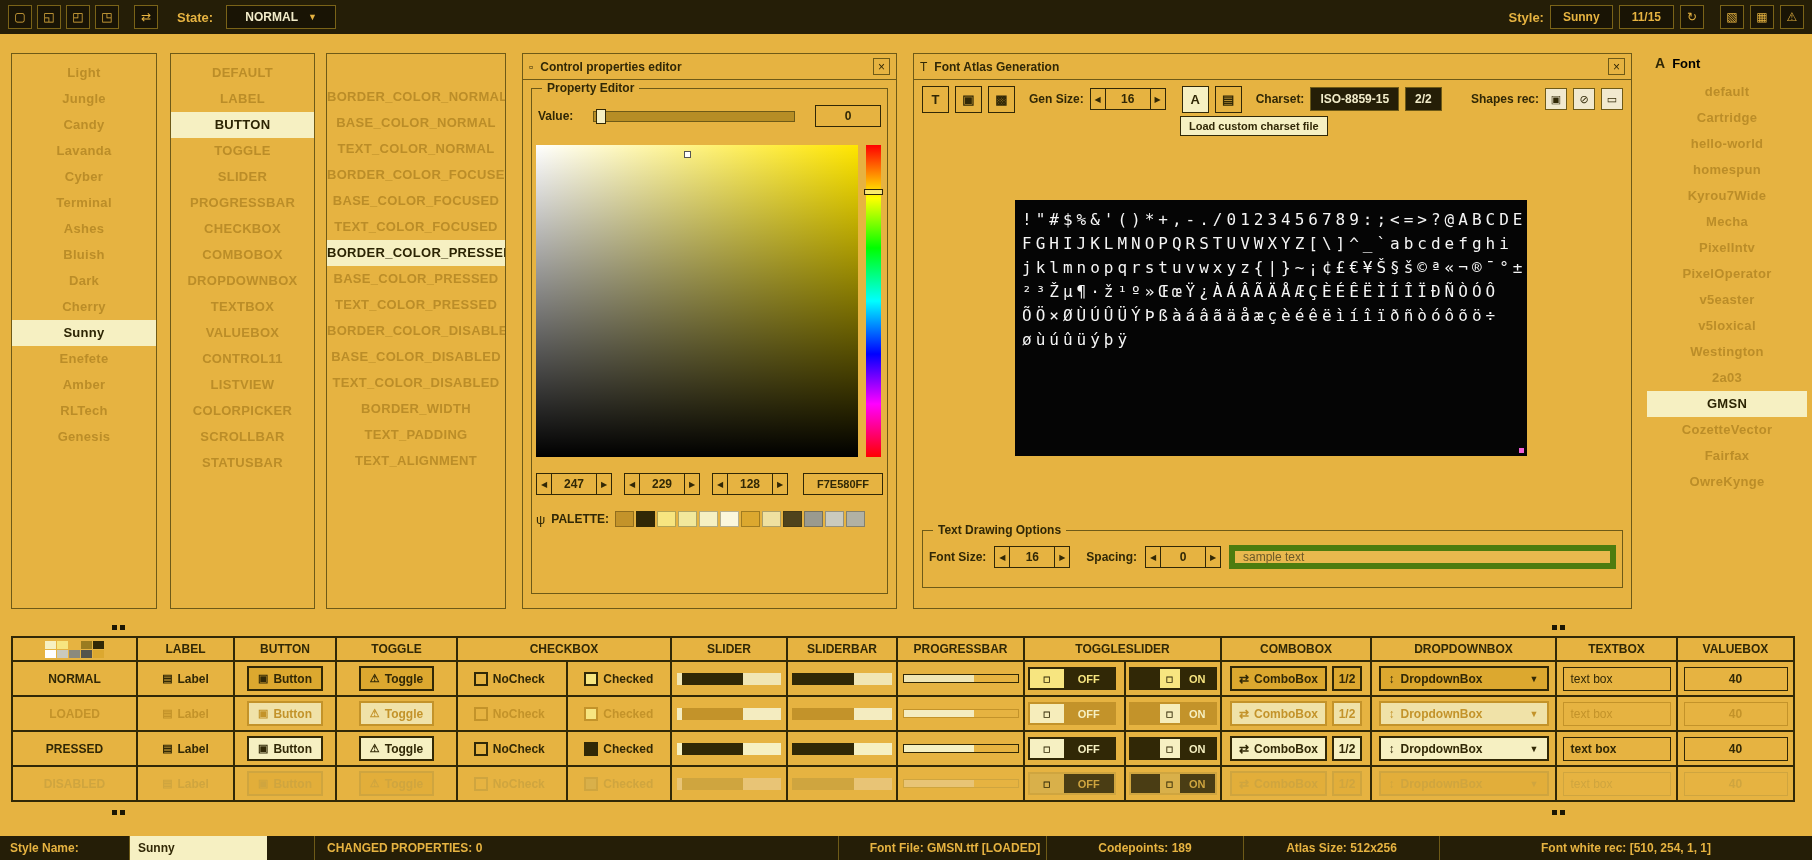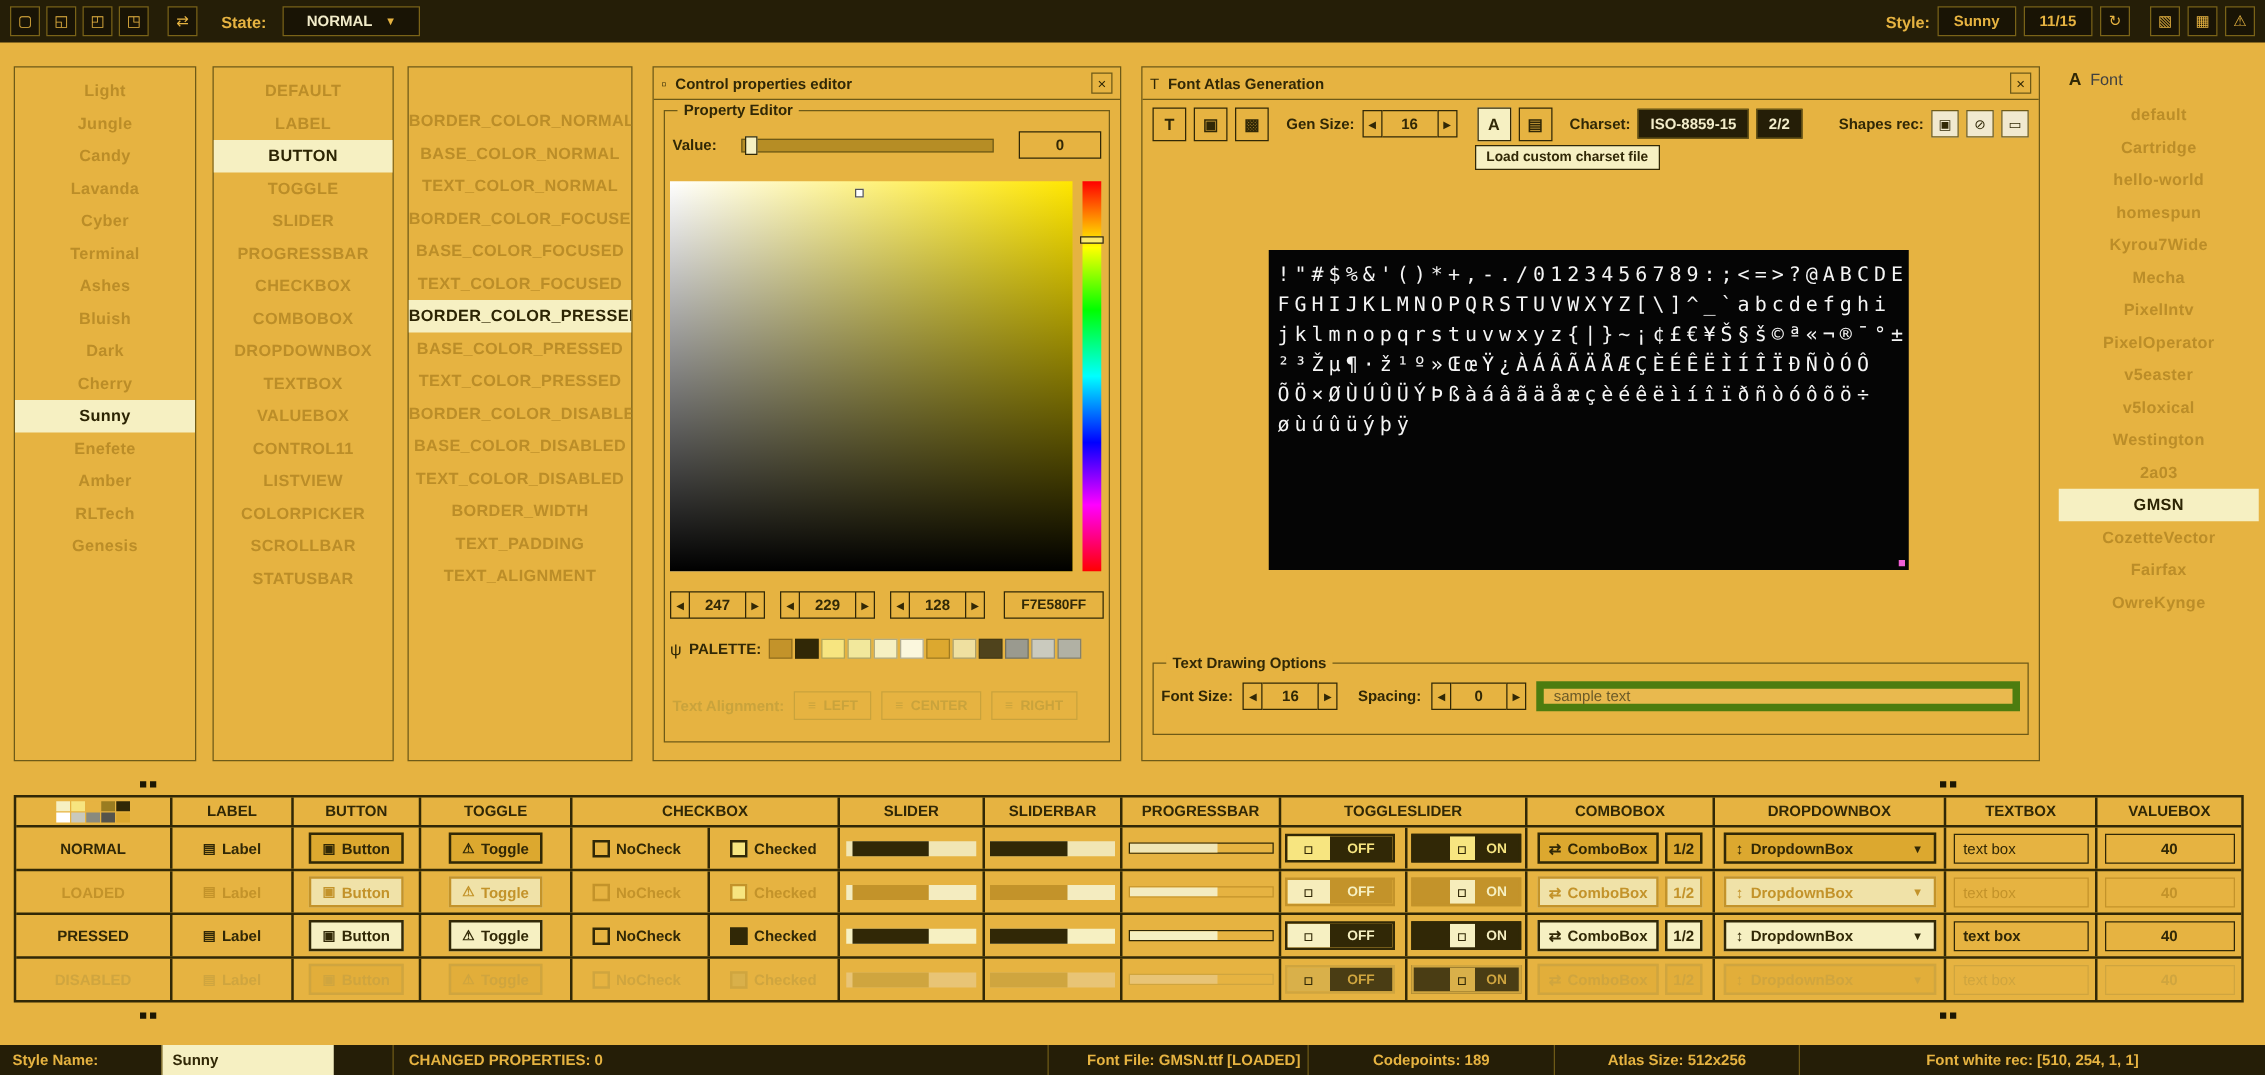--- a/index.html
+++ b/index.html
@@ -156,21 +156,21 @@
   .tdo-row { position:absolute; left:6px; right:6px; top:14px; display:flex; align-items:center; gap:8px; }
   .textinput {
     flex:1; height:24px; border:6px solid #4d7c0f; color:#6b5a28; font-size:12px;
     display:flex; align-items:center; padding:0 8px; cursor:text; background:#e9b94e;
   }
 
   
   .fonts-panel { position:absolute; left:1647px; top:53px; width:160px; height:556px; }
   .fonts-title { display:flex; align-items:center; gap:7px; padding:2px 8px 8px 8px; }
   .fonts-title .ic { font-size:14px; font-weight:bold; color:#312806; }
-  .fonts-title span:last-child { font-size:13px; font-weight:normal; color:#404040; }
+  .fonts-title span:last-child { font-size:13px; font-weight:bold; color:#000000; }
 
   
   .ptable {
     position:absolute; left:11px; top:636px; width:1784px;
     border:2px solid #312806; background:#e6b341;
     --cols: 125px 97px 102px 121px 214px 116px 110px 127px 197px 150px 185px 121px 115px;
   }
   .thead { display:grid; grid-template-columns:var(--cols); height:22px; }
   .hcell {
     border-right:2px solid #312806; display:flex; align-items:center; justify-content:center;
@@ -419,35 +419,20 @@
           <span class="swatch" style="background: rgb(251, 247, 221);"></span>
           <span class="swatch" style="background: rgb(220, 168, 47);"></span>
           <span class="swatch" style="background: rgb(239, 224, 160);"></span>
           <span class="swatch" style="background: rgb(79, 67, 28);"></span>
           <span class="swatch" style="background: rgb(154, 154, 143);"></span>
           <span class="swatch" style="background: rgb(202, 202, 190);"></span>
           <span class="swatch" style="background: rgb(177, 177, 164);"></span>
         </div>
     </div>
 
-    <div class="align-row">
-      <span class="flabel">Text Alignment:</span>
-      <div class="abtn">
-          <span class="ic">≡</span>
-          <span>LEFT</span>
-        </div>
-      <div class="abtn">
-          <span class="ic">≡</span>
-          <span>CENTER</span>
-        </div>
-      <div class="abtn">
-          <span class="ic">≡</span>
-          <span>RIGHT</span>
-        </div>
-    </div>
   </div>
 </section>
 
 <section class="window atlas-window">
   <div class="titlebar">
     <span class="ic">T</span>
     <span class="ttl">Font Atlas Generation</span>
     <div class="closebtn">
         <span>×</span>
       </div>

